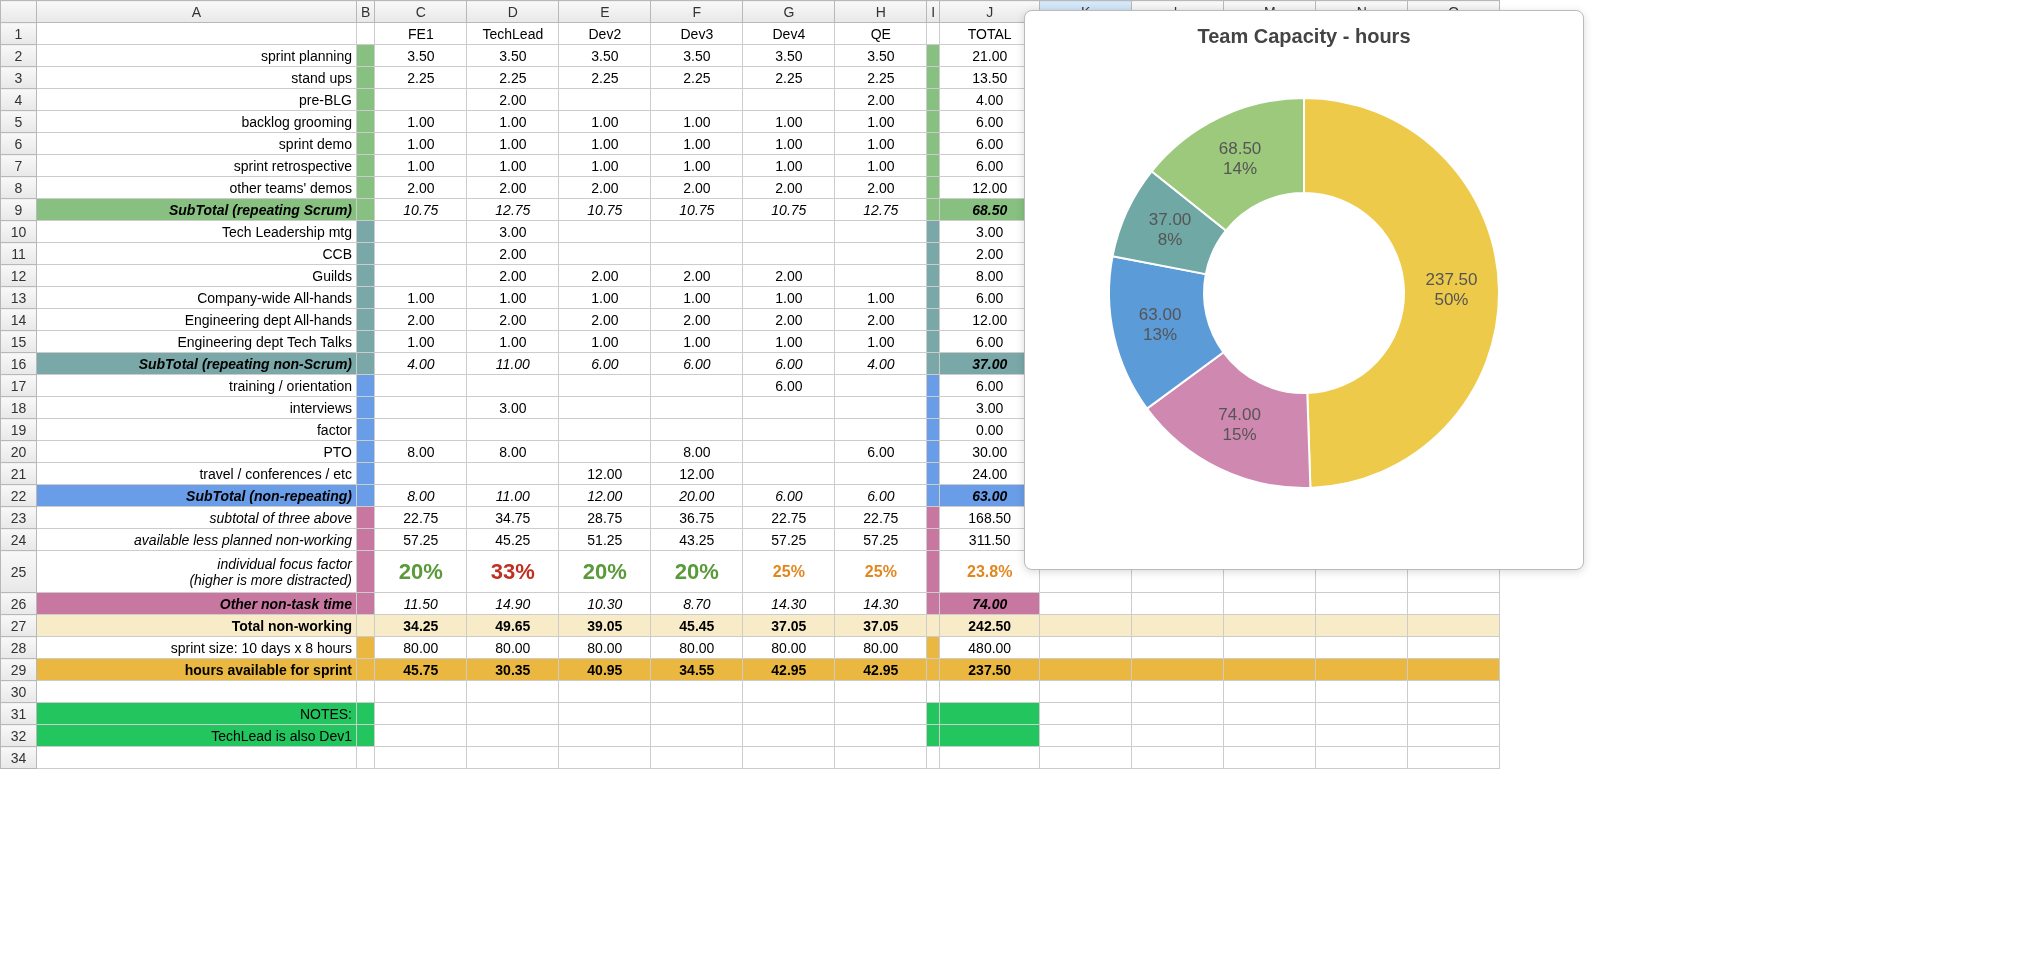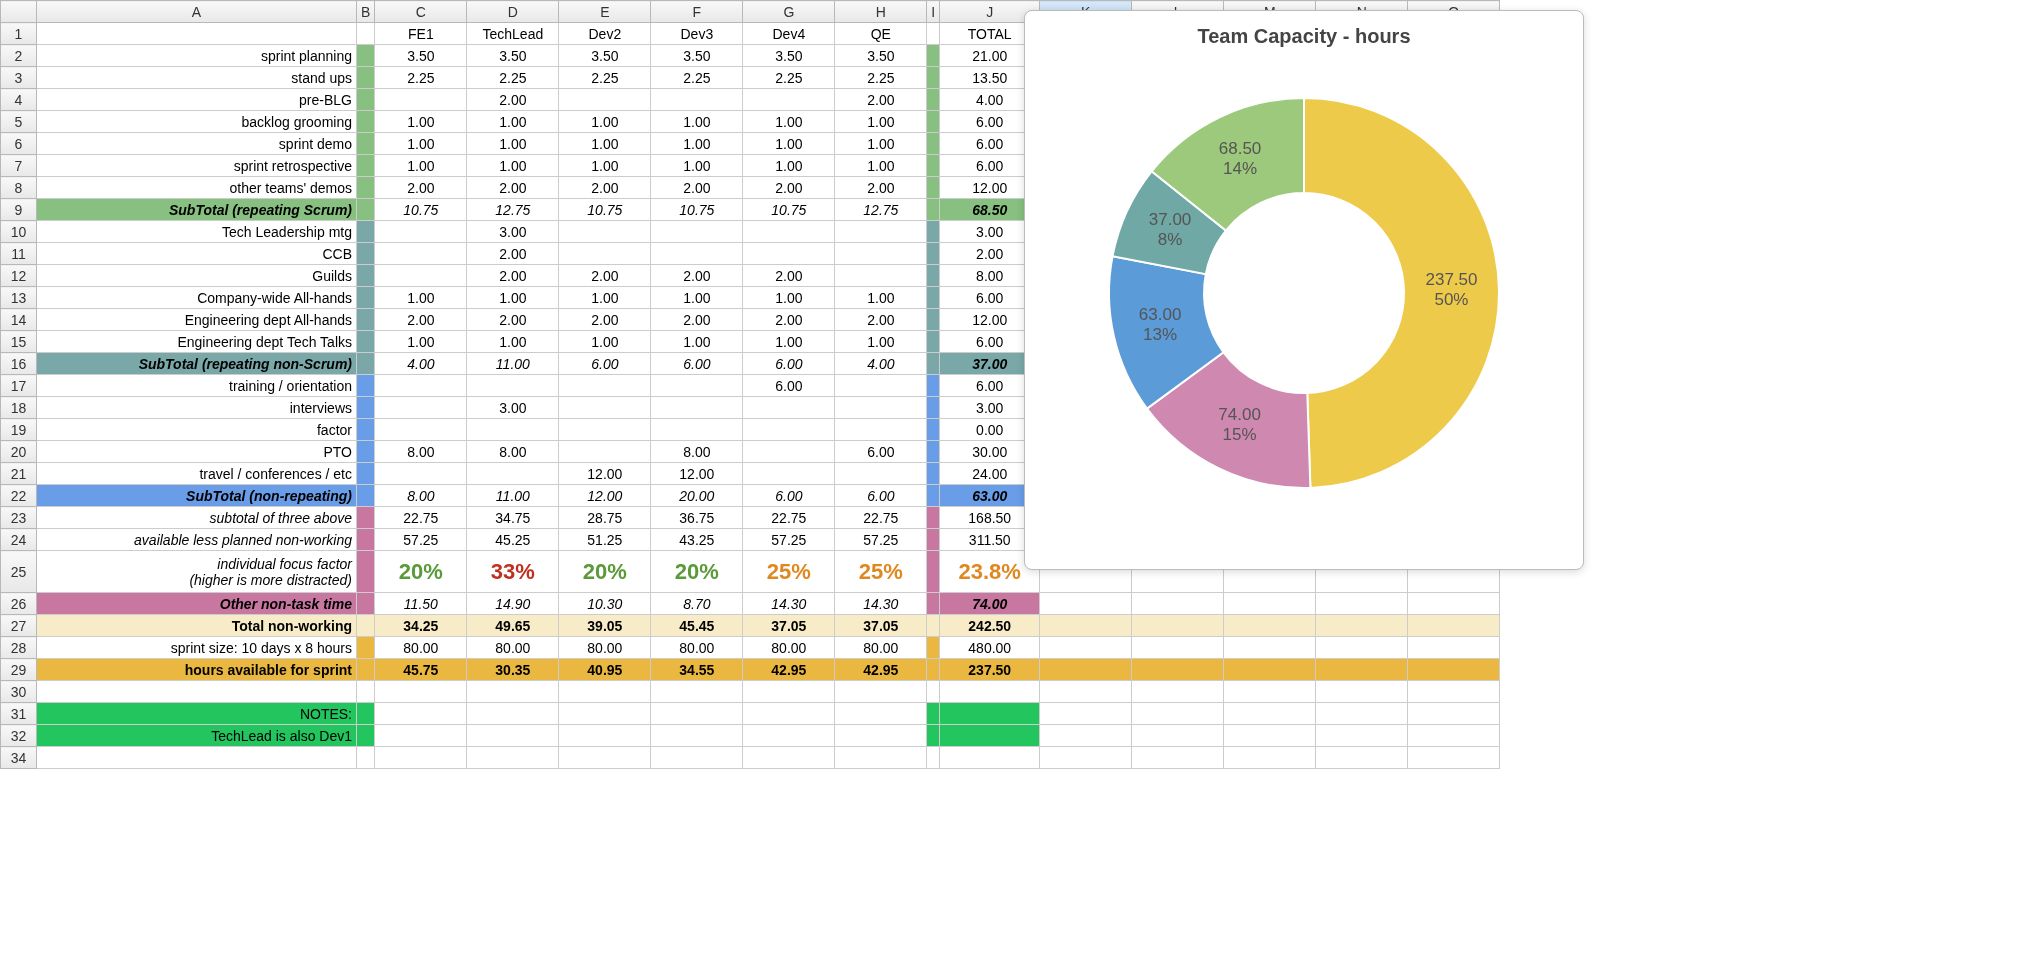--- a/index.html
+++ b/index.html
@@ -54,21 +54,21 @@
   .bg-orange{ background:#eab840; }
   .bg-note  { background:#22c55e; }
   
   .strip-green  { background:#87c080; }
   .strip-teal   { background:#7aa8a8; }
   .strip-blue   { background:#6a9de8; }
   .strip-pink   { background:#c878a0; }
   .strip-orange { background:#eab840; }
   .pct-green{color:#5a9a3a;font-weight:bold;font-size:22px;}
   .pct-red{color:#c03020;font-weight:bold;font-size:22px;}
-  .pct-orange{color:#e08820;font-weight:bold;font-size:22px;}
+  .pct-orange{color:#e08820;font-weight:bold;font-size:16px;}
   .row25 td{height:42px;}
   .chartbox{
     position:absolute;
     left:1024px; top:10px;
     width:560px; height:560px;
     border:1px solid #bbb;
     border-radius:8px;
     background:#fff;
     box-shadow:0 2px 8px rgba(0,0,0,0.15);
     padding:8px;

